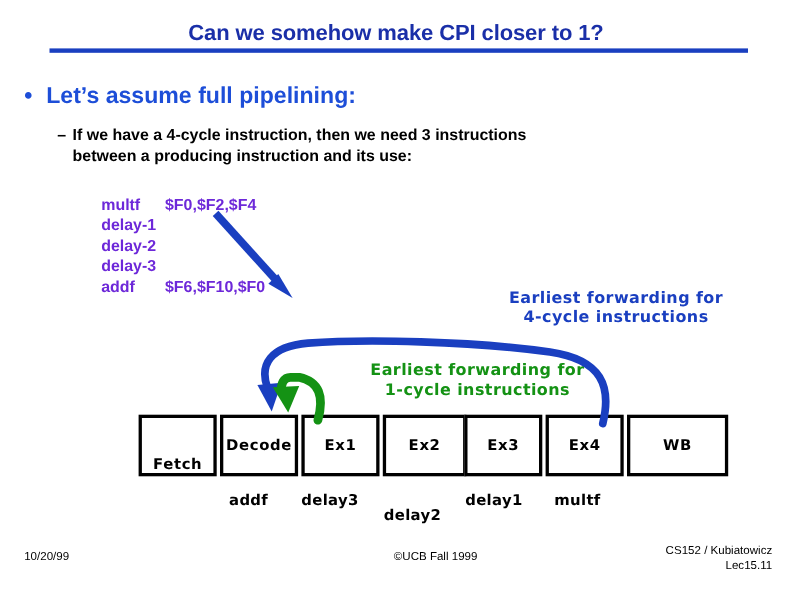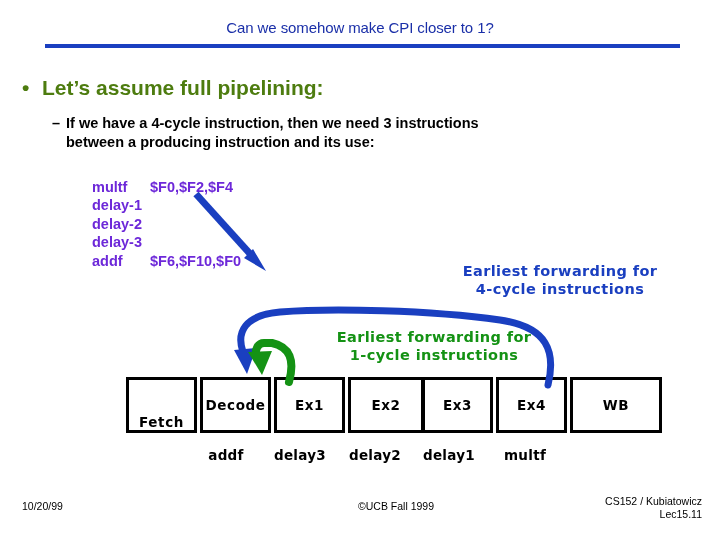--- a/index.html
+++ b/index.html
@@ -22,43 +22,43 @@
     height: 540px;
   }
 
   
   #title {
     position: absolute;
     left: 0;
     top: 19px;
     width: 720px;
     text-align: center;
-    font-size: 15px;
-    font-weight: normal;
+    font-size: 20px;
+    font-weight: bold;
     color: #1a2fa8;
     letter-spacing: -0.1px;
     white-space: nowrap;
   }
   #title-rule {
     position: absolute;
     left: 45px;
     top: 44px;
     width: 635px;
     height: 4px;
     background: #1a3fc0;
   }
 
   
   #bullet1 {
     position: absolute;
     left: 22px;
     top: 76px;
     font-size: 21px;
     font-weight: bold;
-    color: #4d7c0f;
+    color: #1d4ed8;
     white-space: nowrap;
   }
   #bullet1 .dot {
     display: inline-block;
     width: 20px;
     font-size: 21px;
     line-height: 1;
   }
   #sub1 {
     position: absolute;
@@ -244,21 +244,21 @@
         <span>Ex4</span>
       </div>
       <div class="stage" style="left: 444px; width: 92px;">
         <span>WB</span>
       </div>
     </div>
 
   <div id="instr-row">
       <div class="instr" style="left: 190px; width: 72px;">addf</div>
       <div class="instr" style="left: 262px; width: 76px;">delay3</div>
-      <div class="instr" style="left: 337px; width: 76px;">delay2</div>
+      <div class="instr" style="left: 337px; width: 76px; margin-top: 14px;">delay2</div>
       <div class="instr" style="left: 411px; width: 76px;">delay1</div>
       <div class="instr" style="left: 487px; width: 76px;">multf</div>
     </div>
 
   <svg id="overlay" viewBox="0 0 720 540">
 
     <g>
       <line x1="196" y1="194" x2="253" y2="257" stroke="#1a3fc0" stroke-width="7" stroke-linecap="butt"></line>
       <polygon points="266,271 244,258 253,249" fill="#1a3fc0"></polygon>
     </g>

